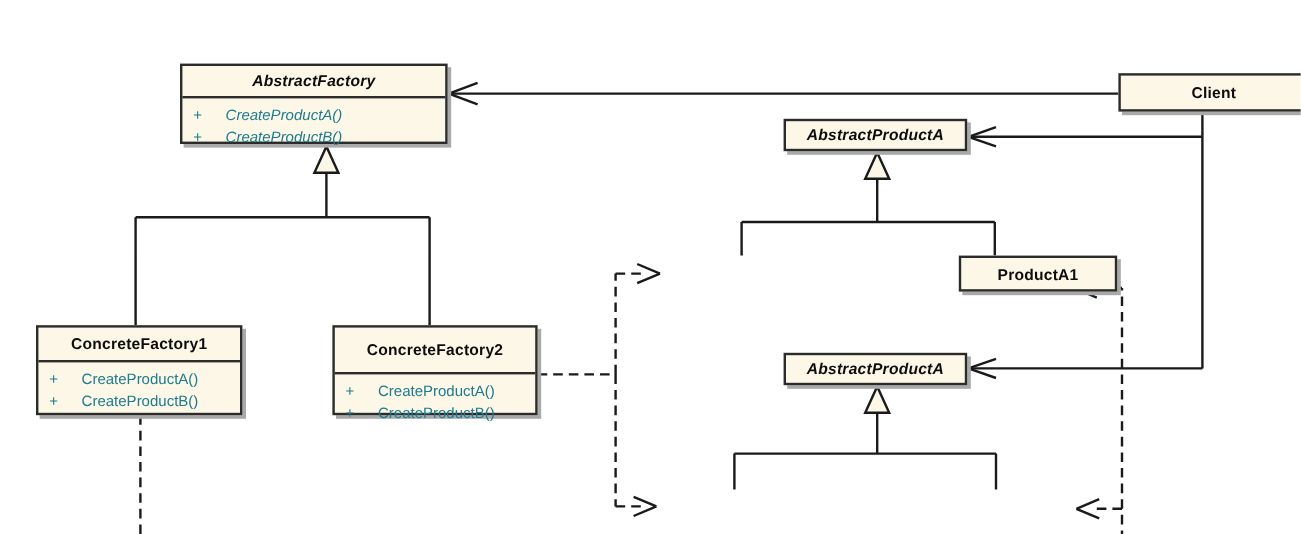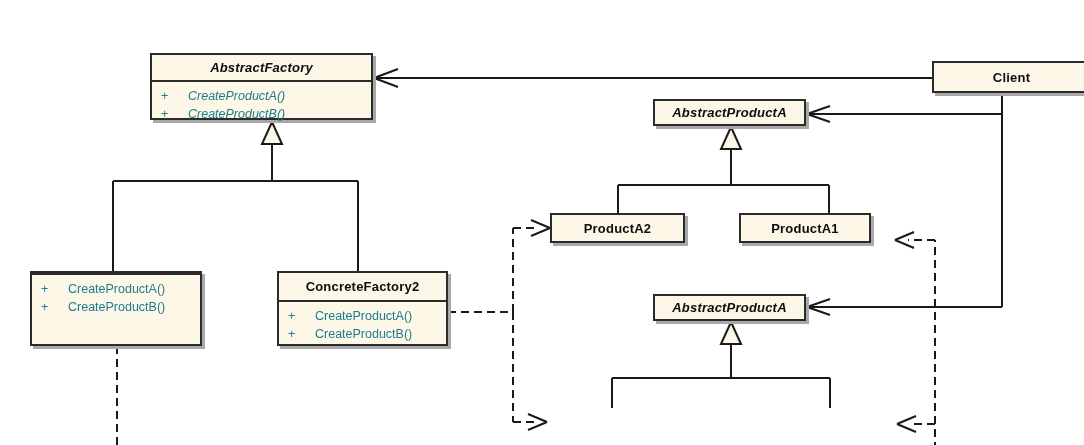--- a/index.html
+++ b/index.html
@@ -95,49 +95,47 @@
   </div>
 
   <div class="uml-class" style="left:932px; top:13px; width:159px; height:32px;">
     <div class="uml-title" style="height:28px;">Client</div>
   </div>
 
   <div class="uml-class abstract" style="left:653px; top:51px; width:153px; height:27px;">
     <div class="uml-title" style="height:23px;">AbstractProductA</div>
   </div>
 
-  <div class="uml-class" style="left:550px; top:165px; width:135px; height:30px;">
-    <div class="uml-title" style="height:26px;">ProductA2</div>
-  </div>
 
-  <div class="uml-class" style="left:739px; top:165px; width:132px; height:30px;">
+  <div class="uml-class" style="left:799px; top:165px; width:132px; height:30px;">
     <div class="uml-title" style="height:26px;">ProductA1</div>
   </div>
 
   <div class="uml-class abstract" style="left:653px; top:246px; width:153px; height:27px;">
     <div class="uml-title" style="height:23px;">AbstractProductA</div>
   </div>
 
 
 
   <div class="uml-class" style="left:30px; top:223px; width:172px; height:75px;">
+    <div class="uml-title" style="height:27px;">ConcreteFactory1</div>
     <div class="uml-methods">
       <div class="uml-method">
         <span class="vis">+</span>
         <span class="sig">CreateProductA()</span>
       </div>
       <div class="uml-method">
         <span class="vis">+</span>
         <span class="sig">CreateProductB()</span>
       </div>
     </div>
   </div>
 
   <div class="uml-class" style="left:277px; top:223px; width:171px; height:75px;">
-    <div class="uml-title" style="height:27px;">ConcreteFactory2</div>
+    <div class="uml-title" style="height:37px;">ConcreteFactory2</div>
     <div class="uml-methods">
       <div class="uml-method">
         <span class="vis">+</span>
         <span class="sig">CreateProductA()</span>
       </div>
       <div class="uml-method">
         <span class="vis">+</span>
         <span class="sig">CreateProductB()</span>
       </div>
     </div>

